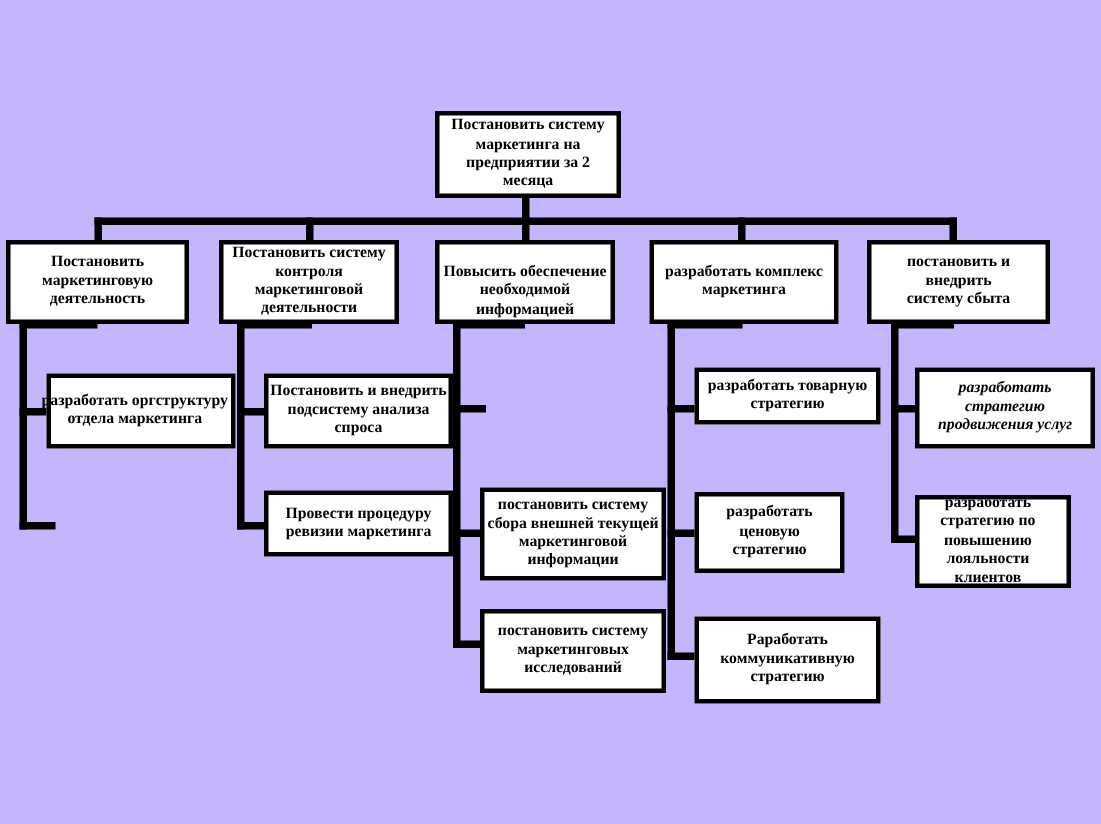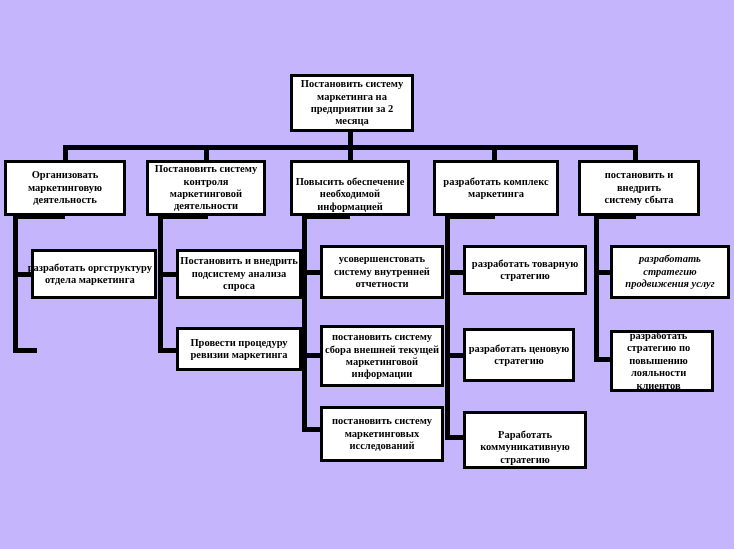--- a/index.html
+++ b/index.html
@@ -92,21 +92,21 @@
   <div class="conn" style="left:594px; top:270px; width:22px; height:5px;"></div>
   <div class="conn" style="left:594px; top:357px; width:22px; height:5px;"></div>
 
   <div class="node root" style="left:290px; top:74px; width:124px; height:58px;">
     <span class="label">Постановить систему
 маркетинга на
 предприятии за 2 месяца</span>
   </div>
 
   <div class="node lvl2" style="left:4px; top:160px; width:122px; height:56px;">
-    <span class="label">Организовать
+    <span class="label">Постановить
 маркетинговую
 деятельность</span>
   </div>
   <div class="node lvl2" style="left:146px; top:160px; width:120px; height:56px;">
     <span class="label">Постановить систему
 контроля маркетинговой
 деятельности</span>
   </div>
   <div class="node lvl2" style="left:290px; top:160px; width:120px; height:56px;align-items:flex-end;">
     <span class="label">Повысить обеспечение
@@ -130,46 +130,41 @@
   <div class="node lvl3" style="left:176px; top:249px; width:126px; height:50px;">
     <span class="label">Постановить и внедрить
 подсистему анализа
 спроса</span>
   </div>
   <div class="node lvl3" style="left:176px; top:327px; width:126px; height:44px;">
     <span class="label">Провести процедуру
 ревизии маркетинга</span>
   </div>
 
-  <div class="node lvl3" style="left:320px; top:245px; width:124px; height:54px;">
-    <span class="label">усовершенстовать
-систему внутренней
-отчетности</span>
-  </div>
   <div class="node lvl3" style="left:320px; top:325px; width:124px; height:62px;">
     <span class="label">постановить систему
 сбора внешней текущей
 маркетинговой
 информации</span>
   </div>
   <div class="node lvl3" style="left:320px; top:406px; width:124px; height:56px;">
     <span class="label">постановить систему
 маркетинговых
 исследований</span>
   </div>
 
-  <div class="node lvl3" style="left:463px; top:245px; width:124px; height:50px;">
+  <div class="node lvl3" style="left:463px; top:245px; width:124px; height:38px;">
     <span class="label">разработать товарную
 стратегию</span>
   </div>
-  <div class="node lvl3" style="left:463px; top:328px; width:112px; height:54px;">
+  <div class="node lvl3" style="left:463px; top:328px; width:100px; height:54px;">
     <span class="label">разработать ценовую
 стратегию</span>
   </div>
-  <div class="node lvl3" style="left:463px; top:411px; width:124px; height:58px;align-items:flex-end;">
+  <div class="node lvl3" style="left:463px; top:411px; width:124px; height:58px;">
     <span class="label">Раработать
 коммуникативную
 стратегию</span>
   </div>
 
   <div class="node lvl3" style="left:610px; top:245px; width:120px; height:54px;font-style:italic;">
     <span class="label">разработать стратегию
 продвижения услуг</span>
   </div>
   <div class="node lvl3 overflow" style="left:610px; top:330px; width:104px; height:62px;">

